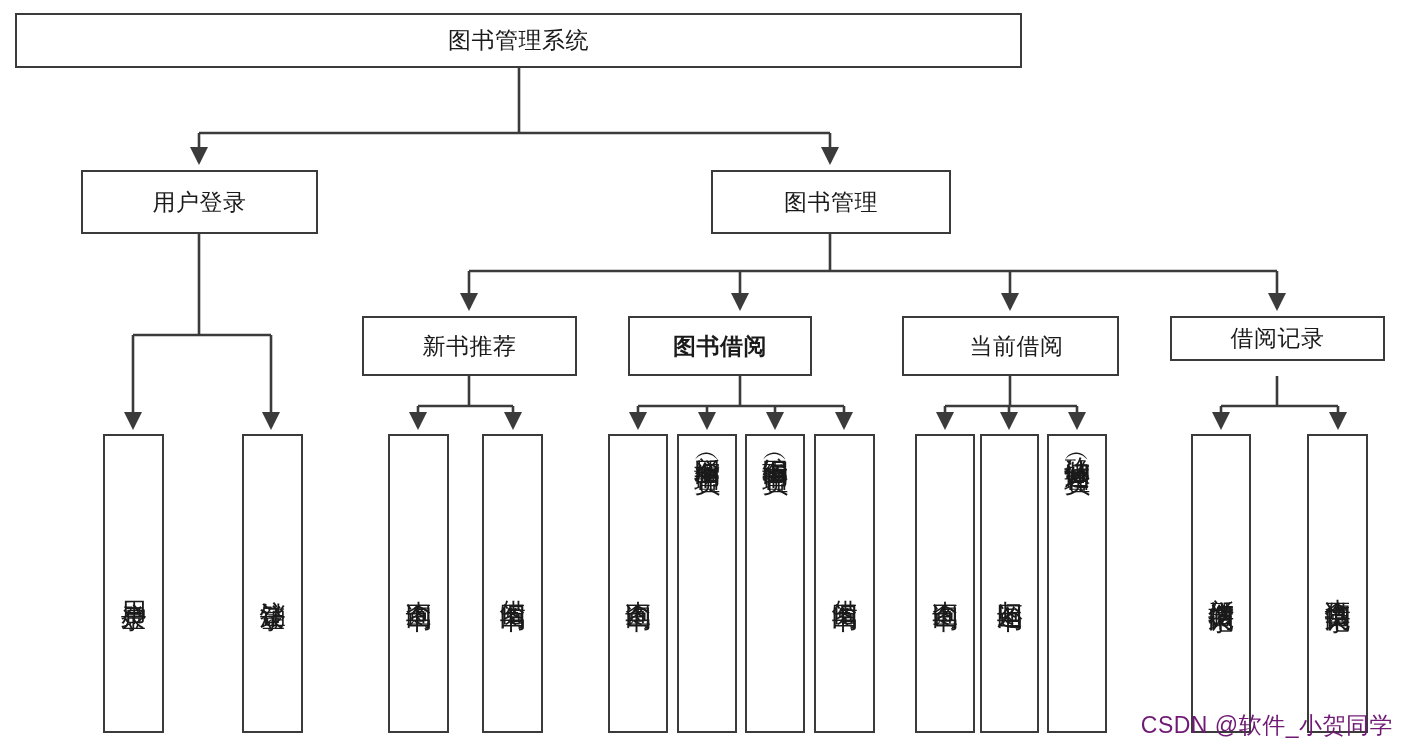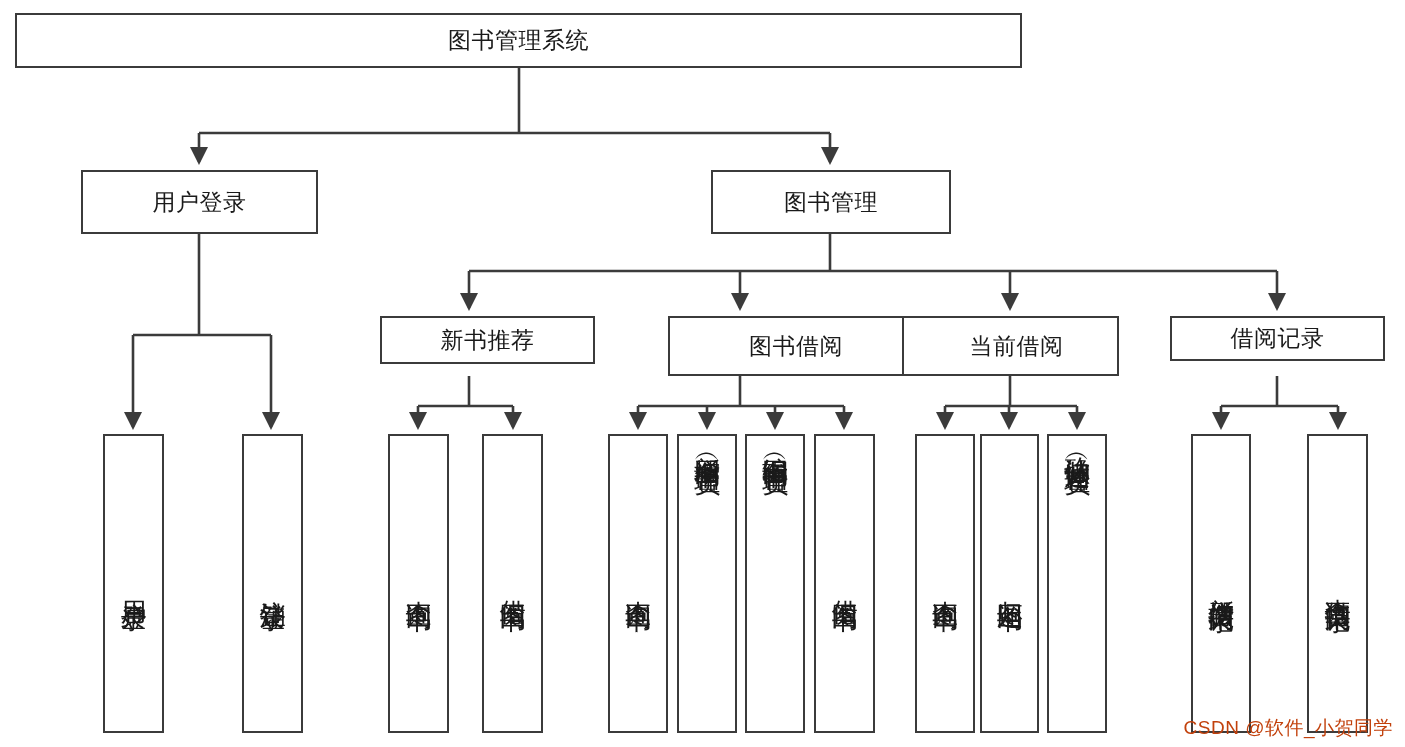--- a/index.html
+++ b/index.html
@@ -69,22 +69,22 @@
   .node.vert.center {
     align-items: center;
   }
   .node.vert.top {
     align-items: flex-start;
   }
   .watermark {
     position: absolute;
     right: 12px;
     bottom: 6px;
-    font-size: 19px;
-    color: #c2410c;
+    font-size: 23px;
+    color: #701a75;
     letter-spacing: 0.5px;
     white-space: nowrap;
     font-family: "Liberation Sans", "DejaVu Sans", sans-serif;
   }
 </style>
 </head>
 <body>
 
 <div id="diagram-root">
 
@@ -142,24 +142,24 @@
     <span class="label">图书管理系统</span>
   </div>
 
   <div class="node horiz" style="left:81px; top:170px; width:237px; height:64px;">
     <span class="label">用户登录</span>
   </div>
   <div class="node horiz" style="left:711px; top:170px; width:240px; height:64px;">
     <span class="label">图书管理</span>
   </div>
 
-  <div class="node horiz" style="left:380px; top:316px; width:215px; height:48px;">
+  <div class="node horiz" style="left:362px; top:316px; width:215px; height:60px;">
     <span class="label">新书推荐</span>
   </div>
-  <div class="node horiz" style="left:668px; top:316px; width:256px; height:60px;">
+  <div class="node horiz" style="left:628px; top:316px; width:184px; height:60px;font-weight:bold;">
     <span class="label">图书借阅</span>
   </div>
   <div class="node horiz" style="left:902px; top:316px; width:217px; height:60px;padding-left:12px;">
     <span class="label">当前借阅</span>
   </div>
   <div class="node horiz" style="left:1170px; top:316px; width:215px; height:45px;">
     <span class="label">借阅记录</span>
   </div>
 
   <div class="node vert center" style="left:103px; top:434px; width:61px; height:299px;">

